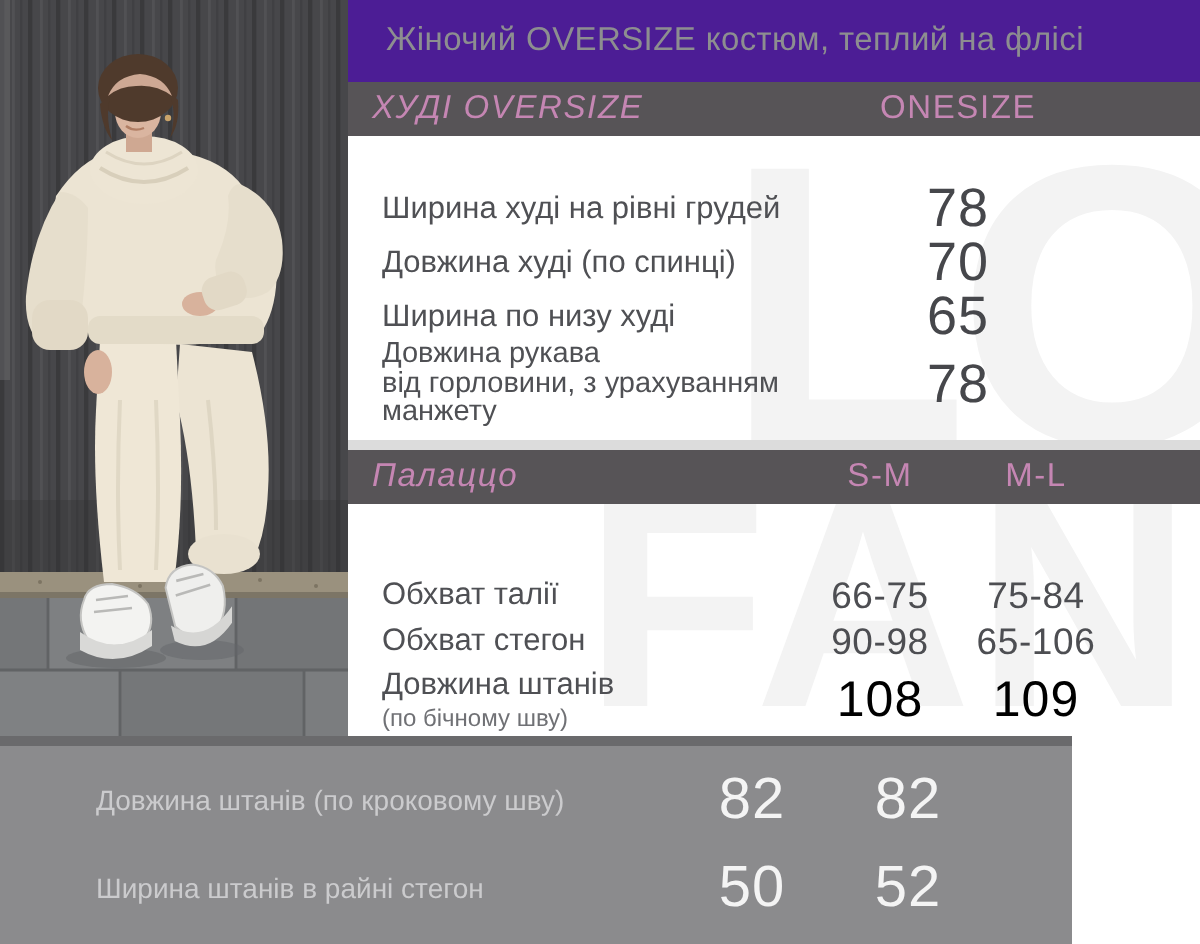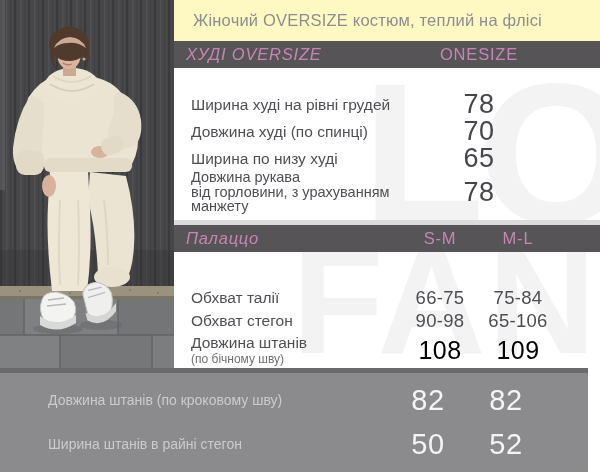--- a/index.html
+++ b/index.html
@@ -10,21 +10,21 @@
     -webkit-font-smoothing:antialiased;
   }
   
   .photo{
     position:absolute;left:0;top:0;width:174px;height:368px;overflow:hidden;
     background:#48484a;
   }
   
   .right-col{position:absolute;left:174px;top:0;width:426px;height:368px;}
   .titlebar{
-    height:41px;background:#fef9c3;display:flex;align-items:center;
+    height:41px;background:#4c1d95;display:flex;align-items:center;
     padding-left:19px;box-sizing:border-box;
   }
   .titlebar span{font-size:16.5px;color:#8d8e90;letter-spacing:.2px;white-space:nowrap;}
   .bar{
     height:27px;background:#575457;display:grid;align-items:center;
     box-sizing:border-box;padding-right:43px;position:relative;z-index:2;
   }
   .bar.h-grid{grid-template-columns:1fr 156px;}
   .bar.p-grid{grid-template-columns:1fr 78px 78px;}
   .bar .blabel{color:#c586b3;font-size:16.5px;letter-spacing:.8px;padding-left:12px;white-space:nowrap;font-style:italic;}
@@ -47,21 +47,21 @@
   .mid{font-size:25px;color:#000000;text-align:center;letter-spacing:.5px;}
   .rng{font-size:18.5px;color:#4d4e52;text-align:center;letter-spacing:.3px;}
   .wm{
     position:absolute;color:#f3f3f3;font-weight:bold;z-index:0;
     user-select:none;line-height:1;letter-spacing:-6px;
   }
   .wm1{font-size:200px;right:-28px;top:-14px;}
   .wm2{font-size:150px;left:118px;top:-26px;letter-spacing:2px;}
   
   .band{
-    position:absolute;left:0;top:368px;width:588px;height:104px;
+    position:absolute;left:0;top:368px;width:536px;height:104px;
     background:#8b8b8d;border-top:5px solid #6a6a6c;box-sizing:border-box;
     padding:9px 43px 0 48px;
   }
   .band .row{margin-bottom:8px;}
   .band .blbl{font-size:14px;color:#cbcbcd;line-height:16px;padding-left:0;}
   .band .bval{font-size:29px;color:#f4f4f4;text-align:center;letter-spacing:.5px;}
 </style>
 </head>
 <body>
 

